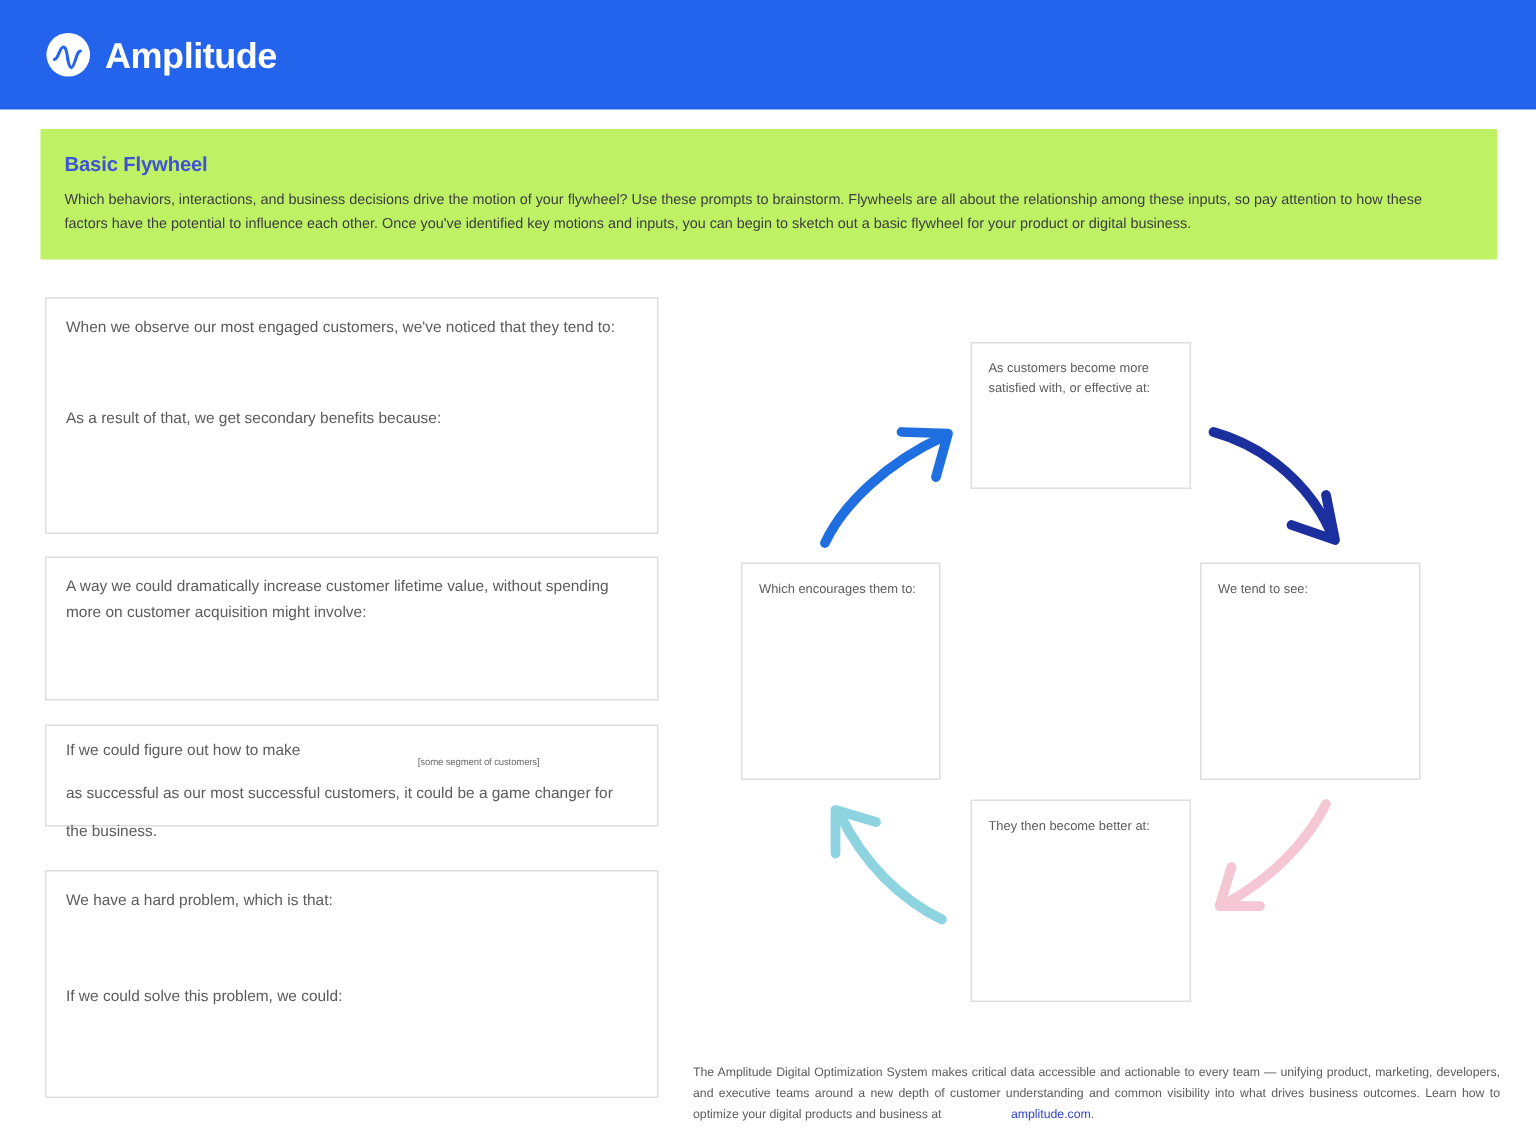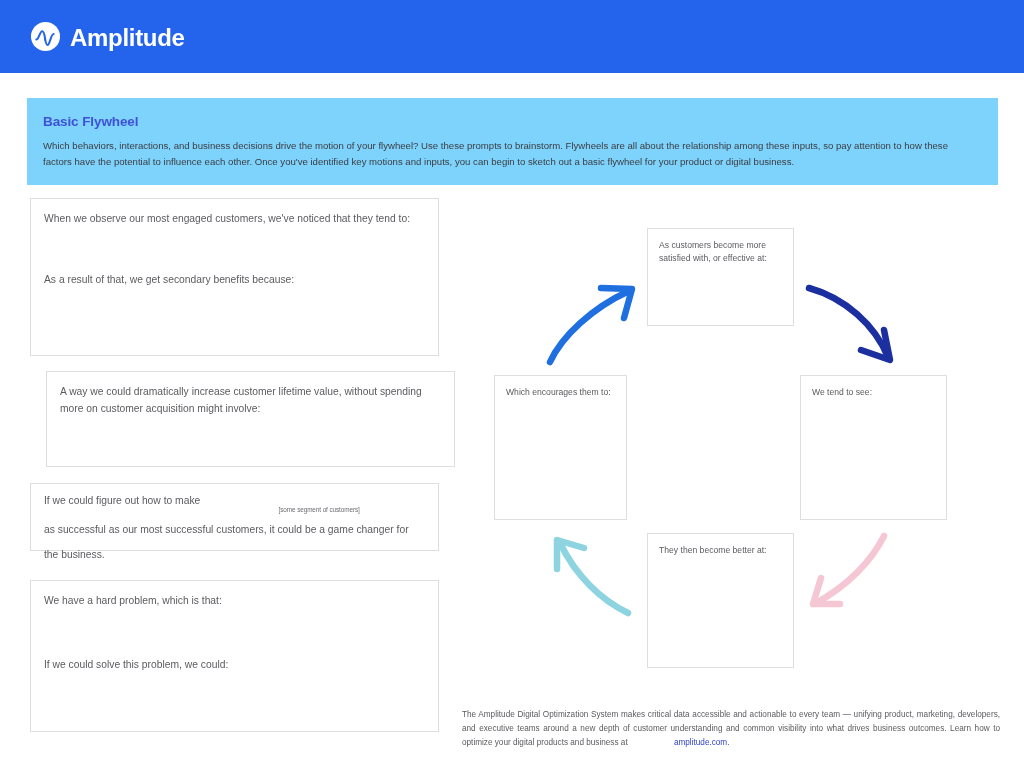--- a/index.html
+++ b/index.html
@@ -54,24 +54,24 @@
     color: #ffffff;
     font-size: 24px;
     font-weight: bold;
     letter-spacing: -0.3px;
   }
 
   
   .intro-panel {
     position: absolute;
     left: 27px;
-    top: 98px;
+    top: 86px;
     width: 971px;
     height: 87px;
-    background: #7dd3fc;
+    background: #bef264;
     box-sizing: border-box;
     padding: 16px 22px 0 16px;
   }
   .intro-title {
     color: #3f51d6;
     font-size: 13.5px;
     font-weight: bold;
     margin: 0 0 9px 0;
     letter-spacing: -0.1px;
   }
@@ -94,21 +94,21 @@
     position: absolute;
     color: #5b5b60;
     font-size: 10.3px;
     line-height: 17px;
     left: 13px;
     right: 12px;
   }
 
   
   #box-engaged   { left: 30px; top: 198px;  width: 409px; height: 158px; }
-  #box-ltv       { left: 30px; top: 371px;  width: 409px; height: 96px; margin-left: 16px;  }
+  #box-ltv       { left: 30px; top: 371px;  width: 409px; height: 96px;  }
   #box-segment   { left: 30px; top: 483px;  width: 409px; height: 68px;  }
   #box-problem   { left: 30px; top: 580px;  width: 409px; height: 152px; }
 
   
   .blank-row {
     position: absolute;
     left: 13px;
     top: 11px;
     right: 12px;
     display: flex;

